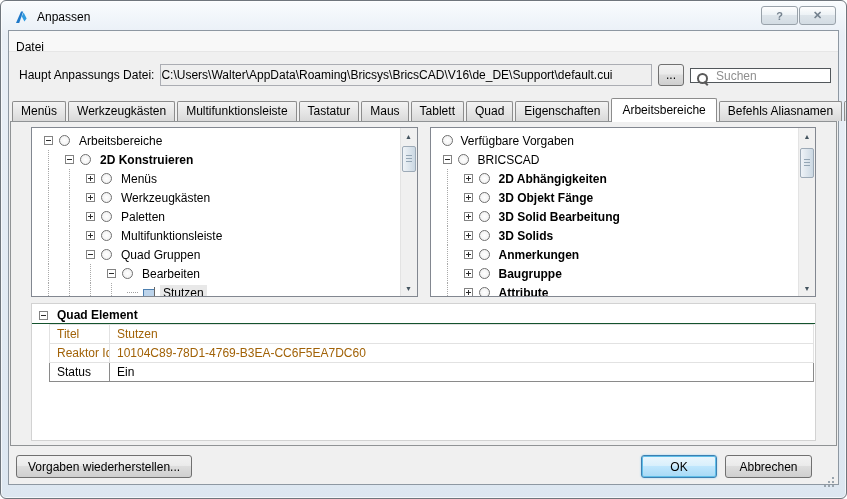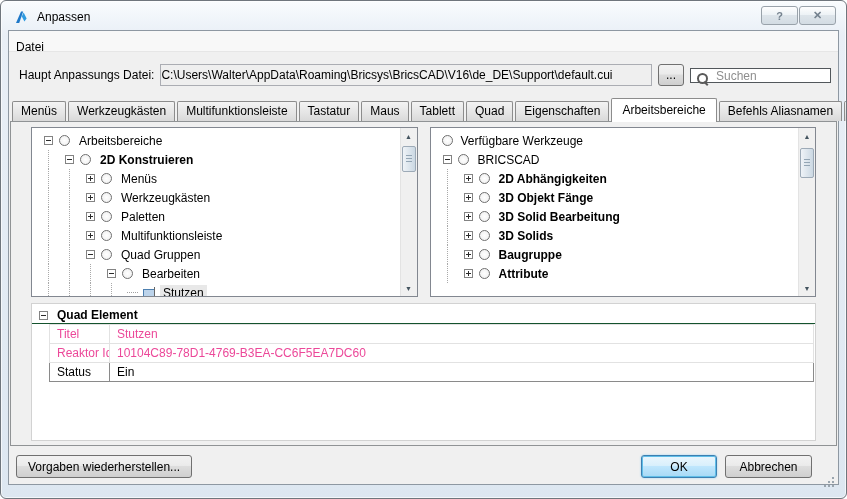--- a/index.html
+++ b/index.html
@@ -56,21 +56,21 @@
   .sb-btn { position: absolute; left: 0; right: 0; height: 16px; display: flex; align-items: center; justify-content: center; font-size: 7px; color: #44545F; cursor: pointer; }
   .sb-btn.up { top: 0; } .sb-btn.down { bottom: 0; }
   .sb-thumb { position: absolute; left: 1px; right: 1px; border: 1px solid #9DAAB7; border-radius: 2px; background: linear-gradient(90deg, #EFF3F7, #CBD8E3); cursor: pointer; }
   .sb-thumb::after { content: ''; position: absolute; left: 3px; right: 3px; top: calc(50% - 4px); height: 8px;
                      background: repeating-linear-gradient(to bottom, #93A5B4 0 1px, transparent 1px 3px); }
   .props { margin-top: 6px; height: 138px; background: #fff; border: 1px solid #D2D2D2; padding-top: 3px; overflow: hidden; }
   .props-header { display: flex; align-items: center; gap: 9px; height: 17px; padding-left: 7px; font-weight: bold; border-bottom: 1px solid #14532d; }
   .props table { border-collapse: collapse; margin-left: 17px; width: calc(100% - 18px); table-layout: fixed; }
   .props td { border: 1px solid #E2E2E2; height: 19px; padding: 0 7px; overflow: hidden; white-space: nowrap; }
   .props col.c1 { width: 60px; }
-  .props tr.muted td { color: #ec4899; }
+  .props tr.muted td { color: #a16207; }
   .props tr.focus td { border-color: #8A8A8A; }
   .footer { display: flex; align-items: flex-start; padding: 9px 26px 0 7px; height: 45px; }
   .btn { height: 23px; border: 1px solid #707070; border-radius: 3px; padding: 0 11px;
          background: linear-gradient(#F2F2F2, #EBEBEB 45%, #DDDDDD 50%, #CFCFCF); font: 12px "Liberation Sans", sans-serif; cursor: pointer; }
   .btn-ok { width: 76px; margin-right: 8px; border: 1px solid #3C7FB1;
             box-shadow: inset 0 0 0 1px #5FBEE8, 0 0 2px #8CD2F2;
             background: linear-gradient(#EAF6FD, #D9F0FC 45%, #BEE6FD 50%, #A7D9F5); }
   .btn-cancel { width: 87px; }
   .spacer { flex: 1; }
   .grip { position: absolute; right: 10px; bottom: 9px; width: 12px; height: 12px; cursor: nwse-resize; }
@@ -231,21 +231,21 @@
             <div class="sb-thumb" style="top:18px;height:26px;"></div>
             <div class="sb-btn down">▼</div>
           </div>
         </div>
         <div class="tree-panel">
           <div class="tree-view" id="right-tree">
               <div class="tree-row">
                 <div class="expcell">
                   <div class="circle"></div>
                 </div>
-                <div class="tlabel">Verfügbare Werkzeuge</div>
+                <div class="tlabel">Verfügbare Vorgaben</div>
               </div>
               <div class="tree-row">
                 <div class="expcell">
                   <div class="expbox"></div>
                 </div>
                 <div class="glyphcell">
                   <div class="circle"></div>
                 </div>
                 <div class="tlabel">BRICSCAD</div>
               </div>
@@ -281,20 +281,30 @@
               </div>
               <div class="tree-row">
                 <div class="guide"></div>
                 <div class="expcell">
                   <div class="expbox plus"></div>
                 </div>
                 <div class="glyphcell">
                   <div class="circle"></div>
                 </div>
                 <div class="tlabel bold">3D Solids</div>
+              </div>
+              <div class="tree-row">
+                <div class="guide"></div>
+                <div class="expcell">
+                  <div class="expbox plus"></div>
+                </div>
+                <div class="glyphcell">
+                  <div class="circle"></div>
+                </div>
+                <div class="tlabel bold">Anmerkungen</div>
               </div>
               <div class="tree-row">
                 <div class="guide"></div>
                 <div class="expcell">
                   <div class="expbox plus"></div>
                 </div>
                 <div class="glyphcell">
                   <div class="circle"></div>
                 </div>
                 <div class="tlabel bold">Baugruppe</div>

